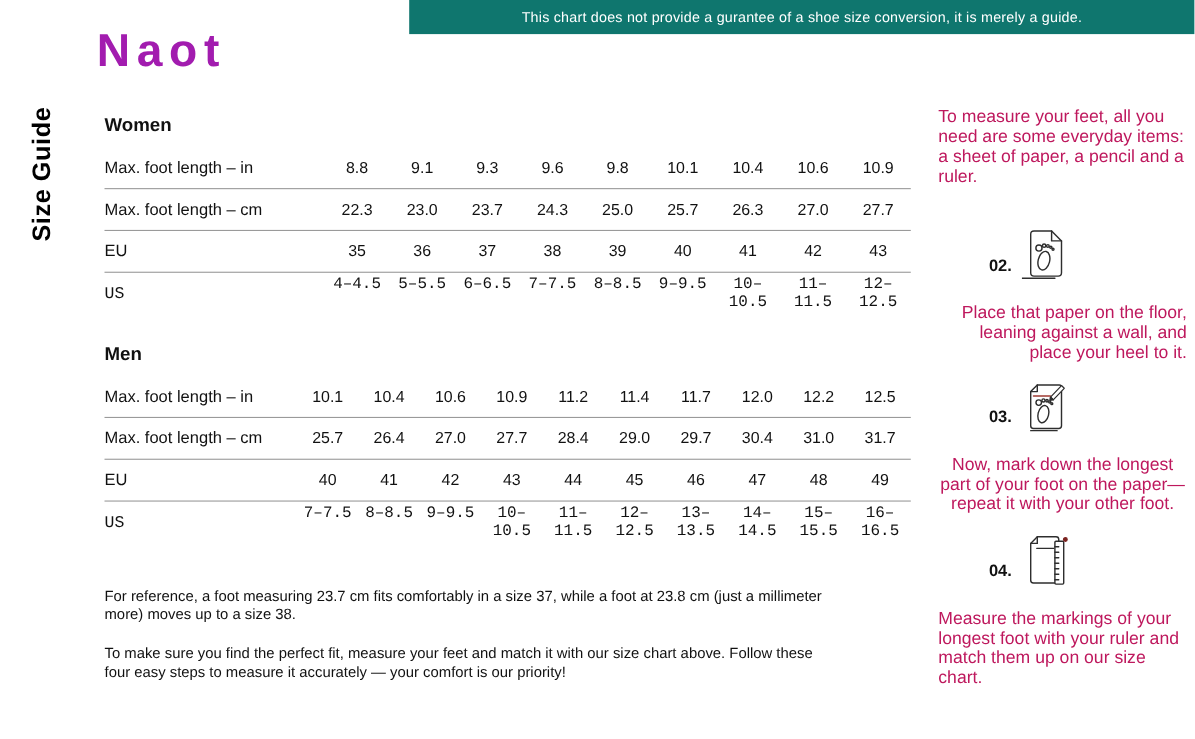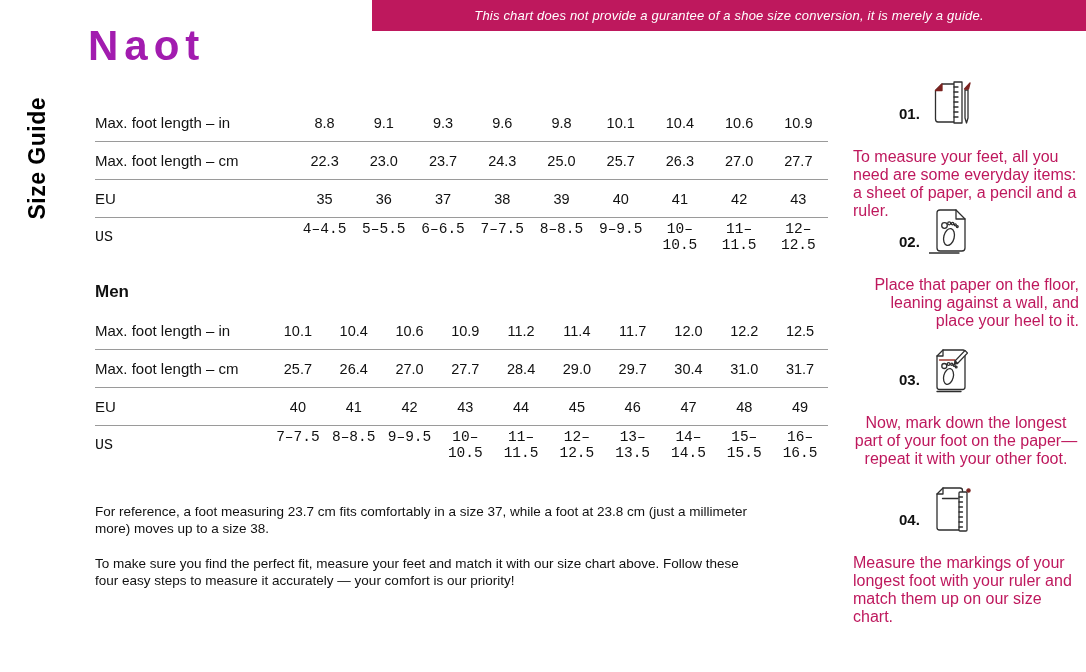--- a/index.html
+++ b/index.html
@@ -57,28 +57,29 @@
   .step-num { font-size:15px; font-weight:bold; color:#111; align-self:flex-end; margin-bottom:6px; }
   .step-icon { width:44px; height:48px; display:inline-block; }
   .step-icon svg { width:44px; height:48px; display:block; }
   .step-text { margin-top:20px; font-size:16px; line-height:18px; color:#be185d; }
 </style>
 </head>
 <body>
 
 <div class="page">
 
-  <div class="banner" style="background-color: #be185d; font-style: italic;">This chart does not provide a gurantee of a shoe size conversion, it is merely a guide.</div>
+  <div class="banner" style="background-color: #0f766e;">This chart does not provide a gurantee of a shoe size conversion, it is merely a guide.</div>
 
   <div class="logo" style="color: #a21caf;">Naot</div>
 
   <div class="side-title">Size Guide</div>
 
   <div class="main">
 
+    <div class="sec-heading">Women</div>
     <div class="size-table women">
       <div class="trow">
         <span class="rlabel">Max. foot length – in</span>
         <span class="cells">
             <span class="cell">8.8</span>
             <span class="cell">9.1</span>
             <span class="cell">9.3</span>
             <span class="cell">9.6</span>
             <span class="cell">9.8</span>
             <span class="cell">10.1</span>
@@ -200,33 +201,20 @@
     <div class="notes">
       <p><br><span>For reference, a foot measuring 23.7 cm fits comfortably in a size 37, while a foot at 23.8 cm (just a millimeter more) moves up to a size 38.</span></p>
       <p class="p2">To make sure you find the perfect fit, measure your feet and match it with our size chart above. Follow these four easy steps to measure it accurately — your comfort is our priority!</p>
     </div>
 
   </div>
 
   <div class="steps">
 
     <div class="step step-1">
-      <div class="step-head">
-        <span class="step-num">01.</span>
-        <span class="step-icon">
-          <svg viewBox="0 0 44 48" fill="none" stroke="#2e2e2e" stroke-width="1.3" stroke-linejoin="round" stroke-linecap="round">
-            <path d="M13 5 H27 V43 H9 Q6.5 43 6.5 40 V11.5 Z"></path>
-            <path d="M13 5 L6.5 11.5 L13 11.5 Z" fill="#7B2320" stroke="#7B2320"></path>
-            <rect x="25" y="3" width="8" height="41" fill="#ffffff"></rect>
-            <path d="M25 8h4 M25 13h4 M25 18h4 M25 23h4 M25 28h4 M25 33h4 M25 38h4"></path>
-            <path d="M36 11 V39 L37.5 44 L39 39 V11 Z" fill="#ffffff"></path>
-            <path d="M35.5 10 L39.5 10 L41 4 Z" fill="#7B2320" stroke="#7B2320"></path>
-          </svg>
-        </span>
-      </div>
       <p class="step-text">To measure your feet, all you need are some everyday items: a sheet of paper, a pencil and a ruler.</p>
     </div>
 
     <div class="step step-2">
       <div class="step-head">
         <span class="step-icon" style="order:2">
           <svg viewBox="0 0 44 48" fill="none" stroke="#2e2e2e" stroke-width="1.3" stroke-linejoin="round" stroke-linecap="round">
             <path d="M11 3 H27 L36 12 V41 Q36 44 33 44 H11 Q8 44 8 41 V6 Q8 3 11 3 Z"></path>
             <path d="M27 3 V12 H36"></path>
             <ellipse cx="20" cy="30" rx="5.2" ry="8.6" transform="rotate(14 20 30)"></ellipse>

